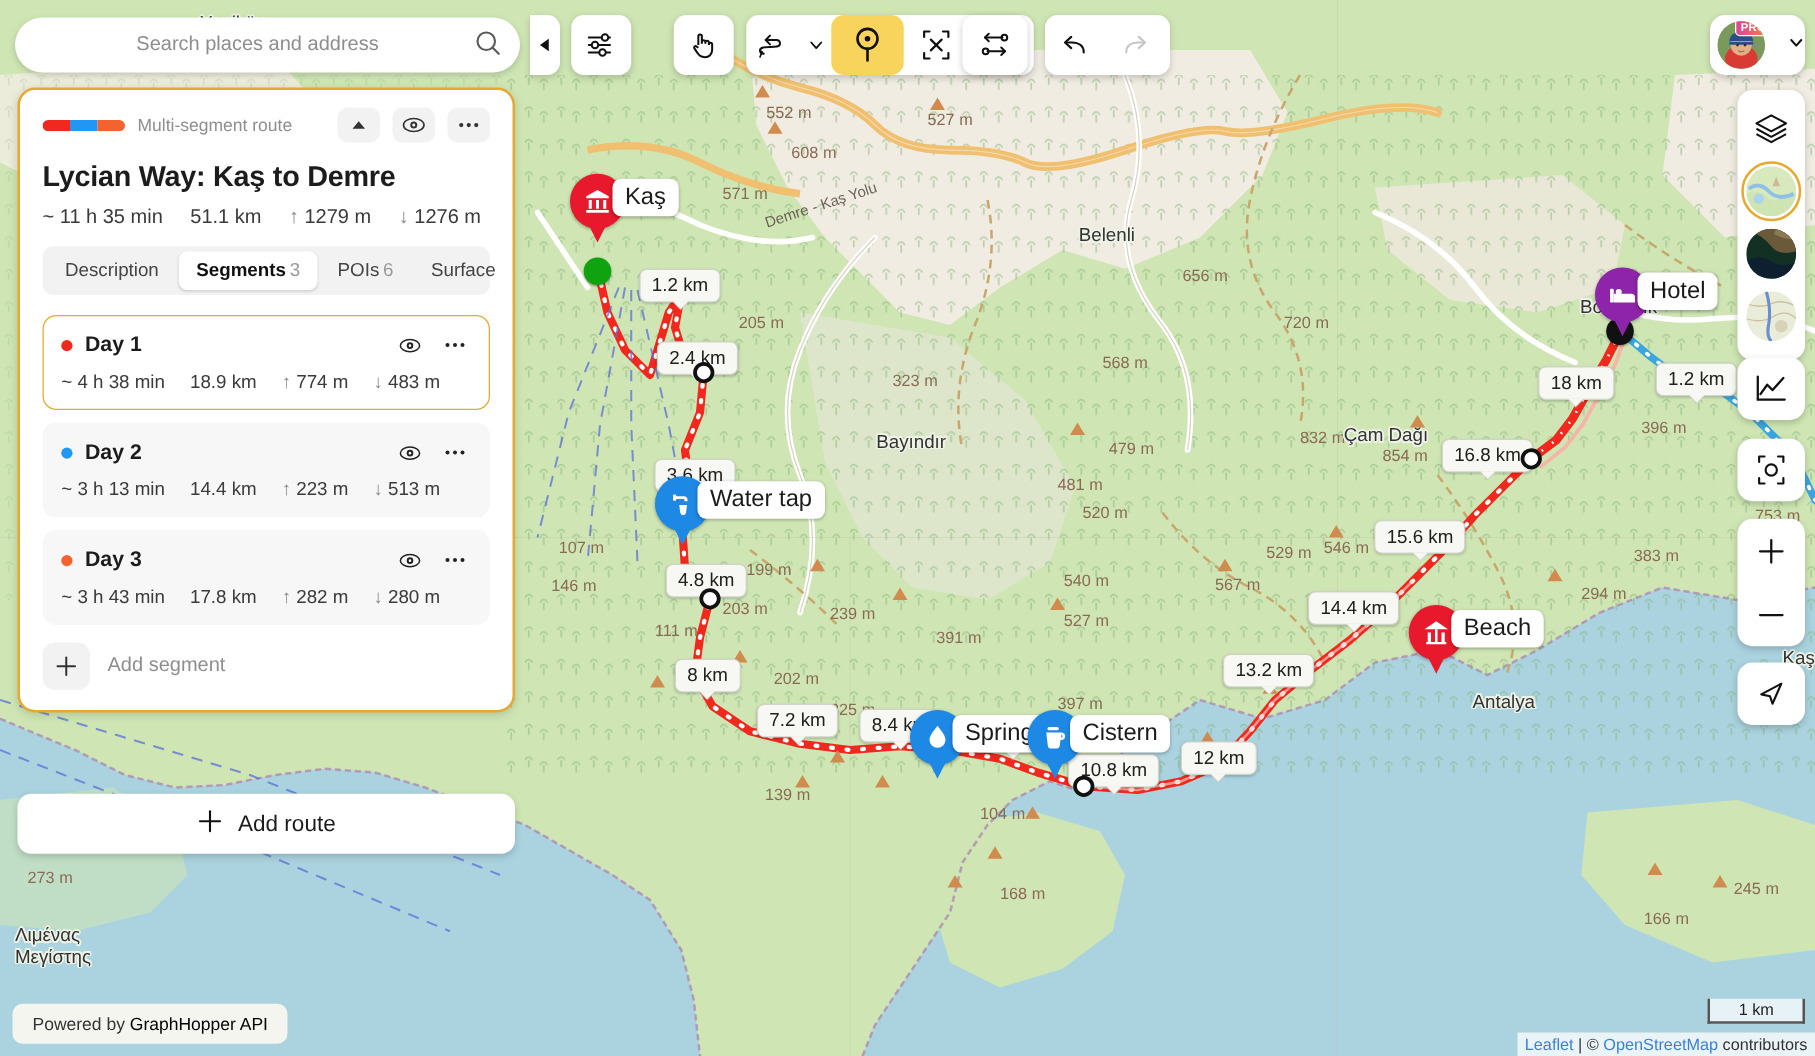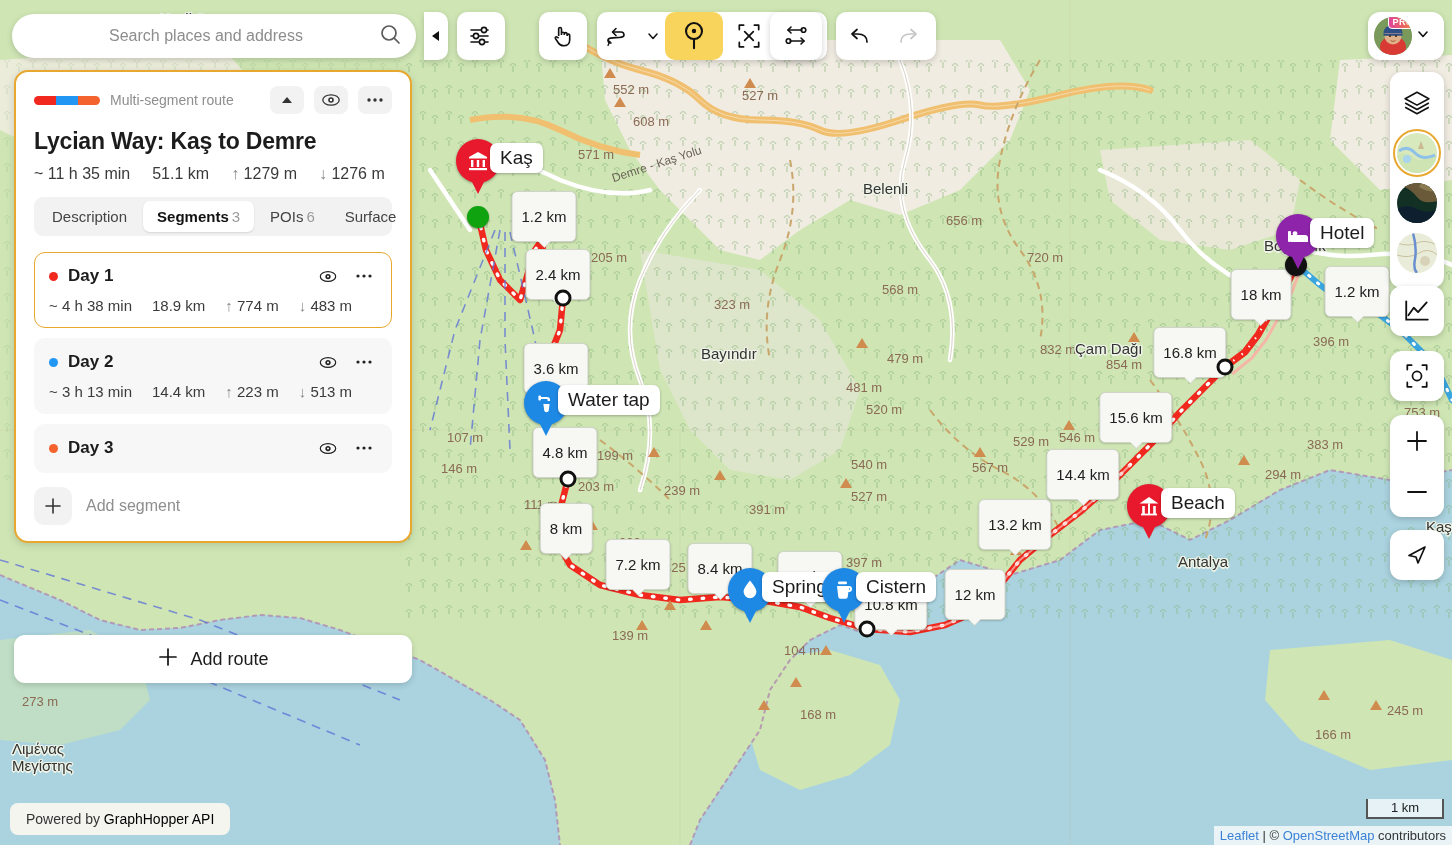--- a/index.html
+++ b/index.html
@@ -29,21 +29,21 @@
       -1px -1px #eef3e7, 1px 1px #eef3e7, -1px 1px #eef3e7, 1px -1px #eef3e7; }
   .road-lbl { color:#6b6257; font-size:12px; }
   .peak { position:absolute; width:0;height:0;border-left:6px solid transparent;border-right:6px solid transparent;border-bottom:10px solid #d08b4f; }
 
   
   .kmlbl {
     position: absolute;
     background: #f7f8f4;
     border: 1px solid #cfd3c8;
     border-radius: 6px;
-    padding: 16px 9px;
+    padding: 4px 9px;
     font-size: 15px;
     color: #21201e;
     box-shadow: 0 1px 2px rgba(0,0,0,.18);
     white-space: nowrap;
     transform: translate(-50%, -100%);
   }
   .kmlbl:after {
     content:""; position:absolute; left:50%; bottom:-6px; margin-left:-6px;
     width:0;height:0;border-left:6px solid transparent;border-right:6px solid transparent;
     border-top:6px solid #f7f8f4;
@@ -149,21 +149,21 @@
           box-shadow:0 2px 6px rgba(0,0,0,.2); display:flex; flex-direction:column;
           align-items:center; }
   .rbtn2 { width:54px;height:50px; display:flex;align-items:center;justify-content:center; cursor:pointer;}
   .thumb { width:40px;height:40px;border-radius:50%; margin:5px 0; cursor:pointer;
            background-size:cover; }
   .thumb.sel { outline:2.5px solid #e8a830; outline-offset:2px; }
 
   
   #avatar { position:absolute; right:8px; top:12px; height:48px; width:76px;
             background:#fff;border-radius:12px; box-shadow:0 2px 6px rgba(0,0,0,.2);
-            display:flex;align-items:center; padding-left:6px; gap:4px; cursor:pointer;}
+            display:flex;align-items:center; padding-left:6px; gap:4px; cursor:pointer;justify-content:space-between;}
   .av-img { position:relative; width:38px;height:38px;border-radius:50%; overflow:hidden;
             background:#8aa06e; }
   .pro { position:absolute; right:-6px; top:-3px; background:linear-gradient(90deg,#e0439b,#f58b2d);
          color:#fff; font-size:9px; font-weight:bold; padding:1.5px 4px; border-radius:4px;
          border:1.5px solid #fff; letter-spacing:.3px;}
 
   
   #poweredby { position:absolute; left:10px; bottom:10px; background:#f5f5f0;
      border-radius:8px; padding:8px 16px; font-size:14px; color:#333; }
   #poweredby a { color:#000000; text-decoration:none; }
@@ -812,20 +812,26 @@
               </svg>
             </span>
             <span class="segicon">
               <svg width="18" height="6" viewBox="0 0 18 6">
                 <circle cx="3" cy="3" r="1.6" fill="#222"></circle>
                 <circle cx="9" cy="3" r="1.6" fill="#222"></circle>
                 <circle cx="15" cy="3" r="1.6" fill="#222"></circle>
               </svg>
             </span>
           </div>
+          <div class="segstats">
+            <span>~ 3 h 43 min</span>
+            <span>17.8 km</span>
+            <span><i class="ar" style="font-style:normal">↑</i> <b style="font-weight:normal">282 m</b></span>
+            <span><i class="ar" style="font-style:normal">↓</i> <b style="font-weight:normal">280 m</b></span>
+          </div>
         </div>
       </div>
 
     <div class="addseg">
       <span class="addbox">
         <svg width="20" height="20" viewBox="0 0 20 20" stroke="#333" stroke-width="1.6" stroke-linecap="round">
           <line x1="10" y1="3" x2="10" y2="17"></line>
             <line x1="3" y1="10" x2="17" y2="10"></line>
         </svg>
       </span>

